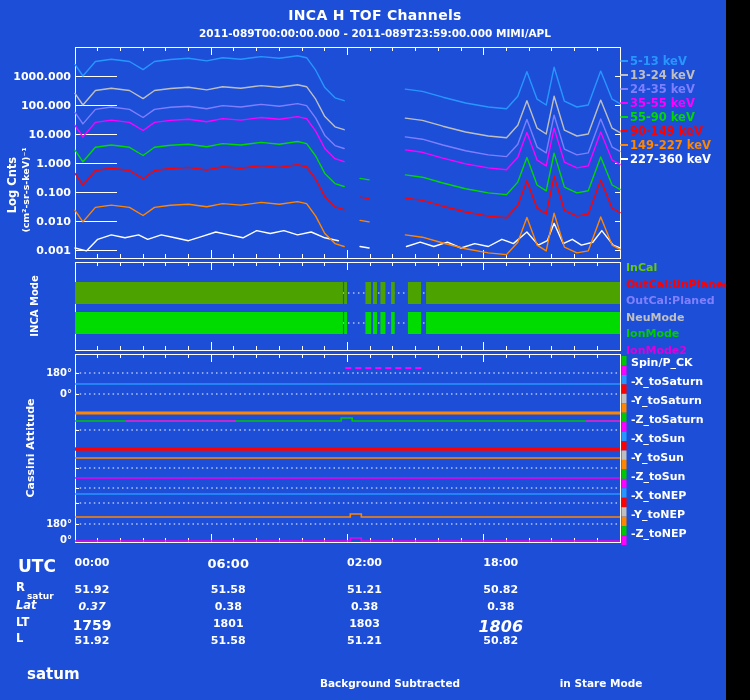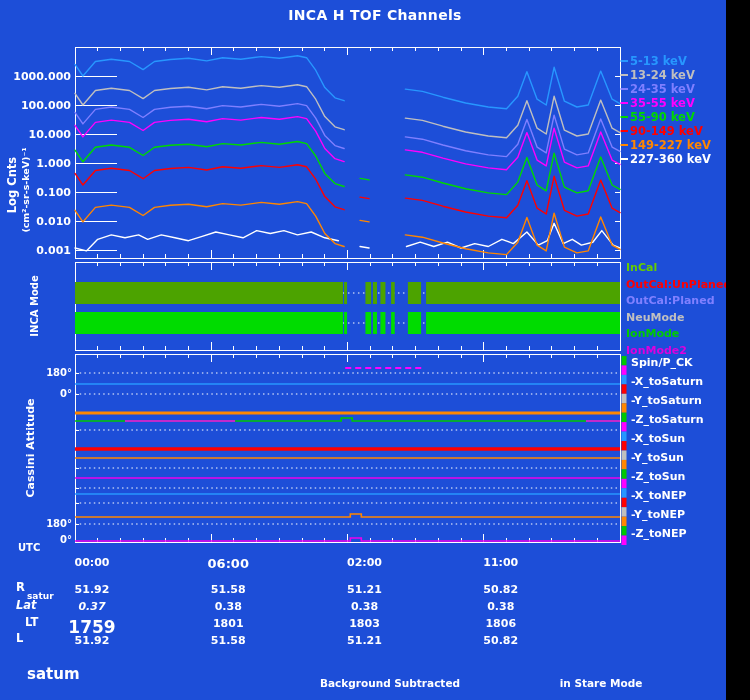--- a/index.html
+++ b/index.html
@@ -10,20 +10,21 @@
   #subtitle{top:27px;left:0;width:750px;text-align:center;font-size:10.5px;}
   #footer-left{top:677px;left:390px;transform:translateX(-50%);font-size:10.5px;}
   #footer-right{top:677px;left:601px;transform:translateX(-50%);font-size:10.5px;}
   svg text{font-family:"DejaVu Sans","Liberation Sans",sans-serif;font-weight:bold;}
 </style>
 </head>
 <body>
 
 <div class="root">
   <div class="t" id="title">INCA H TOF Channels</div>
+  <div class="t" id="subtitle">2011-089T00:00:00.000 - 2011-089T23:59:00.000 MIMI/APL</div>
 
   <svg id="plot" width="750" height="700" viewBox="0 0 750 700" style="position:absolute;left:0;top:0">
     <text transform="translate(16,185) rotate(-90)" fill="#fff" font-size="11.5" text-anchor="middle">Log Cnts</text>
     <text transform="translate(29,190) rotate(-90)" fill="#fff" font-size="9.5" text-anchor="middle">(cm²-sr-s-keV)⁻¹</text>
     <text transform="translate(38,306) rotate(-90)" fill="#fff" font-size="10" text-anchor="middle">INCA Mode</text>
     <text transform="translate(34,448) rotate(-90)" fill="#fff" font-size="11" text-anchor="middle">Cassini Attitude</text>
     <g id="gfx">
         <rect x="75" y="47" width="545" height="211" fill="none" stroke="#fff" stroke-width="1" shape-rendering="crispEdges"></rect>
         <line x1="97.70833333333333" y1="47" x2="97.70833333333333" y2="51" stroke="#fff" stroke-width="1" shape-rendering="crispEdges"></line>
         <line x1="97.70833333333333" y1="258" x2="97.70833333333333" y2="254" stroke="#fff" stroke-width="1" shape-rendering="crispEdges"></line>
@@ -306,38 +307,38 @@
         <text x="631" y="499" fill="#fff" font-size="11">-X_toNEP</text>
         <text x="631" y="518" fill="#fff" font-size="11">-Y_toNEP</text>
         <text x="631" y="537" fill="#fff" font-size="11">-Z_toNEP</text>
       </g>
   </svg>
 
   <div id="table-layer">
       <div class="t" style="left: 92px; top: 556px; font-size: 11px; transform: translateX(-50%);">00:00</div>
       <div class="t" style="left: 228.25px; top: 556px; font-size: 13px; transform: translateX(-50%);">06:00</div>
       <div class="t" style="left: 364.5px; top: 556px; font-size: 11px; transform: translateX(-50%);">02:00</div>
-      <div class="t" style="left: 500.75px; top: 556px; font-size: 11px; transform: translateX(-50%);">11:00</div>
-      <div class="t" style="left: 18px; top: 542px; font-size: 10px;">UTC</div>
+      <div class="t" style="left: 500.75px; top: 556px; font-size: 11px; transform: translateX(-50%);">18:00</div>
+      <div class="t" style="left: 18px; top: 556px; font-size: 17px;">UTC</div>
       <div class="t" style="left: 16px; top: 580px; font-size: 11.5px;">R</div>
       <div class="t" style="left: 27px; top: 591px; font-size: 9px;">satur</div>
       <div class="t" style="left: 92px; top: 583px; font-size: 11px; transform: translateX(-50%);">51.92</div>
       <div class="t" style="left: 228.25px; top: 583px; font-size: 11px; transform: translateX(-50%);">51.58</div>
       <div class="t" style="left: 364.5px; top: 583px; font-size: 11px; transform: translateX(-50%);">51.21</div>
       <div class="t" style="left: 500.75px; top: 583px; font-size: 11px; transform: translateX(-50%);">50.82</div>
       <div class="t" style="left: 16px; top: 598px; font-size: 11.5px; font-style: italic;">Lat</div>
       <div class="t" style="left: 92px; top: 600px; font-size: 11px; transform: translateX(-50%); font-style: italic;">0.37</div>
       <div class="t" style="left: 228.25px; top: 600px; font-size: 11px; transform: translateX(-50%);">0.38</div>
       <div class="t" style="left: 364.5px; top: 600px; font-size: 11px; transform: translateX(-50%);">0.38</div>
       <div class="t" style="left: 500.75px; top: 600px; font-size: 11px; transform: translateX(-50%);">0.38</div>
-      <div class="t" style="left: 25px; top: 615px; font-size: 11.5px;">LT</div>
-      <div class="t" style="left: 92px; top: 617px; font-size: 17px; transform: translateX(-50%);">1759</div>
+      <div class="t" style="left: 16px; top: 615px; font-size: 11.5px;">LT</div>
+      <div class="t" style="left: 92px; top: 617px; font-size: 14px; transform: translateX(-50%);">1759</div>
       <div class="t" style="left: 228.25px; top: 617px; font-size: 11px; transform: translateX(-50%);">1801</div>
       <div class="t" style="left: 364.5px; top: 617px; font-size: 11px; transform: translateX(-50%);">1803</div>
-      <div class="t" style="left: 500.75px; top: 617px; font-size: 11px; transform: translateX(-50%);">1806</div>
+      <div class="t" style="left: 500.75px; top: 617px; font-size: 16px; transform: translateX(-50%); font-style: italic;">1806</div>
       <div class="t" style="left: 16px; top: 631px; font-size: 11.5px;">L</div>
       <div class="t" style="left: 27px; top: 665px; font-size: 15px;">satum</div>
       <div class="t" style="left: 92px; top: 634px; font-size: 11px; transform: translateX(-50%);">51.92</div>
       <div class="t" style="left: 228.25px; top: 634px; font-size: 11px; transform: translateX(-50%);">51.58</div>
       <div class="t" style="left: 364.5px; top: 634px; font-size: 11px; transform: translateX(-50%);">51.21</div>
       <div class="t" style="left: 500.75px; top: 634px; font-size: 11px; transform: translateX(-50%);">50.82</div>
     </div>
 
   <div class="t" id="footer-left">Background Subtracted</div>
   <div class="t" id="footer-right">in Stare Mode</div>

